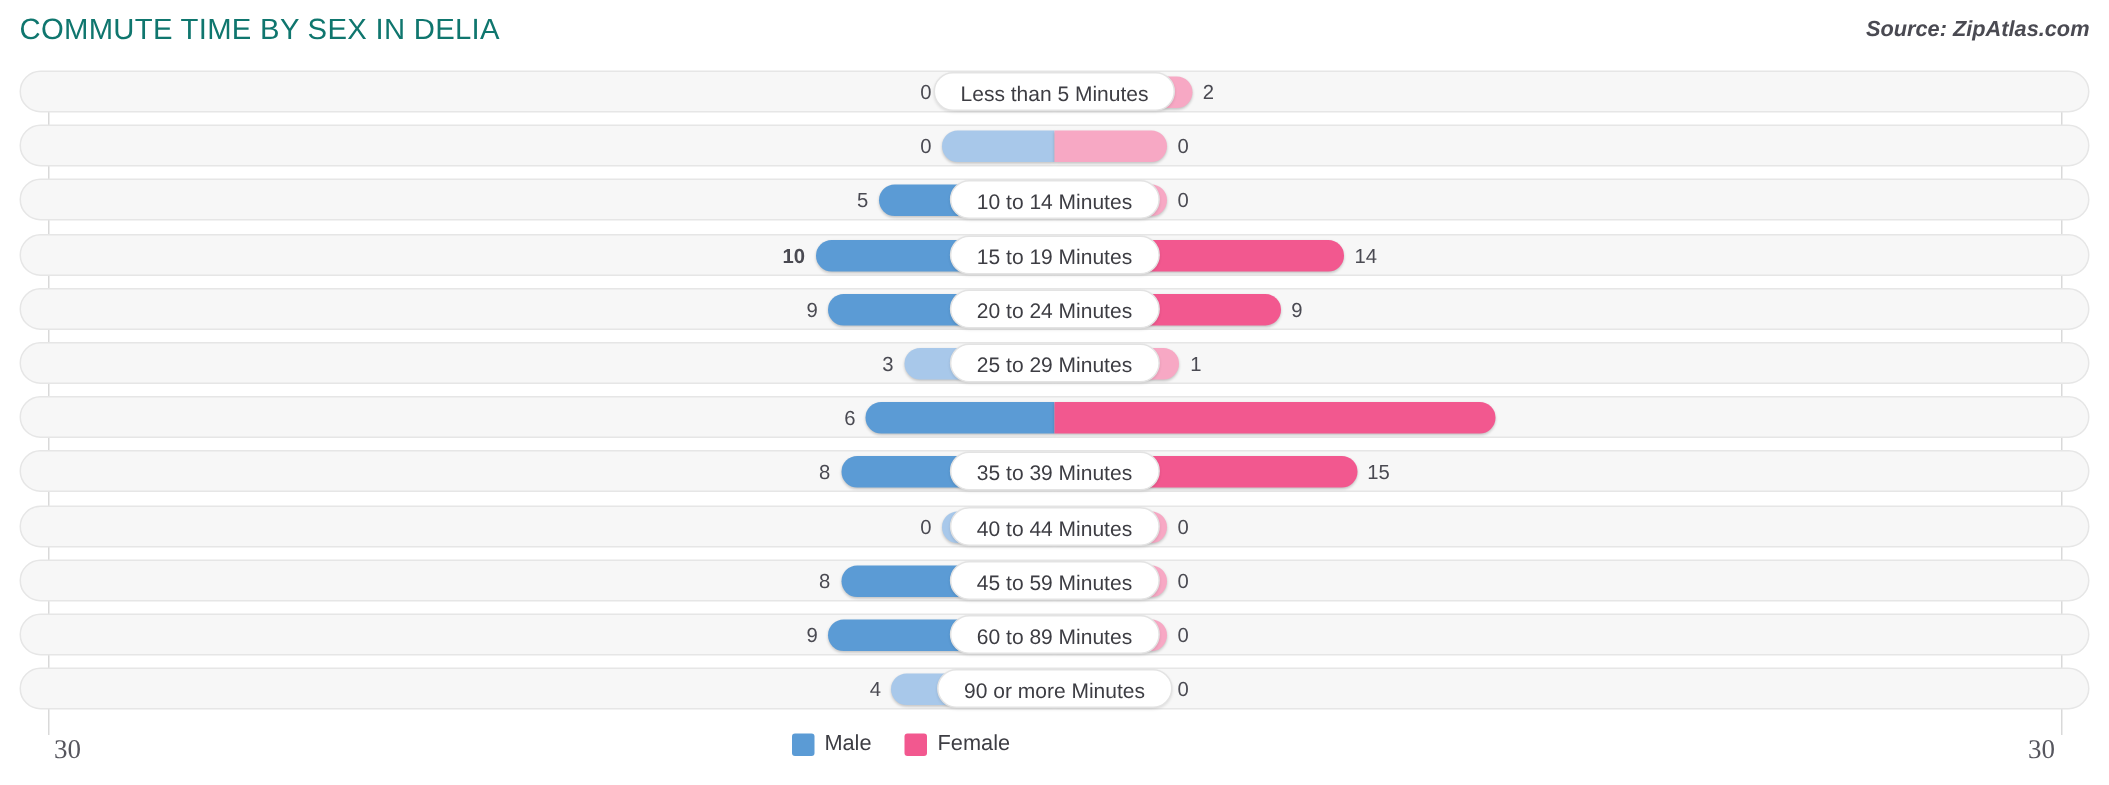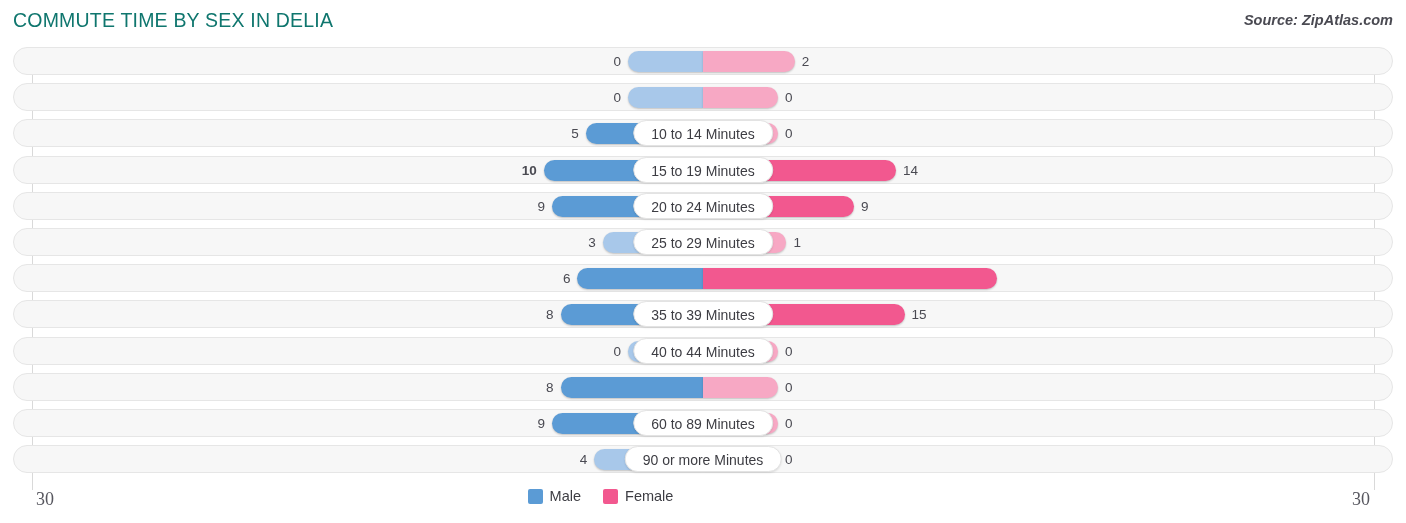--- a/index.html
+++ b/index.html
@@ -213,20 +213,21 @@
     <div class="gridline grid-left"></div>
     <div class="gridline grid-right"></div>
     <div class="rows" id="rows">
         <div class="row">
           <div class="track"></div>
           <div class="bars">
             <div class="bar bar-male low" style="left: 628px; width: 75px;"></div>
             <div class="bar bar-female low" style="left: 703px; width: 91.8667px;"></div>
             <div class="val val-male" style="right: 785px;">0</div>
             <div class="val val-female" style="left: 801.867px;">2</div>
+            <div class="pill" style="left: 703px;">Less than 5 Minutes</div>
           </div>
         </div>
         <div class="row">
           <div class="track"></div>
           <div class="bars">
             <div class="bar bar-male low" style="left: 628px; width: 75px;"></div>
             <div class="bar bar-female low" style="left: 703px; width: 75px;"></div>
             <div class="val val-male" style="right: 785px;">0</div>
             <div class="val val-female" style="left: 785px;">0</div>
           </div>
@@ -300,20 +301,21 @@
             <div class="pill" style="left: 703px;">40 to 44 Minutes</div>
           </div>
         </div>
         <div class="row">
           <div class="track"></div>
           <div class="bars">
             <div class="bar bar-male" style="left: 560.533px; width: 142.467px;"></div>
             <div class="bar bar-female low" style="left: 703px; width: 75px;"></div>
             <div class="val val-male" style="right: 852.467px;">8</div>
             <div class="val val-female" style="left: 785px;">0</div>
+            <div class="pill" style="left: 703px;">45 to 59 Minutes</div>
           </div>
         </div>
         <div class="row">
           <div class="track"></div>
           <div class="bars">
             <div class="bar bar-male" style="left: 552.1px; width: 150.9px;"></div>
             <div class="bar bar-female low" style="left: 703px; width: 75px;"></div>
             <div class="val val-male" style="right: 860.9px;">9</div>
             <div class="val val-female" style="left: 785px;">0</div>
             <div class="pill" style="left: 703px;">60 to 89 Minutes</div>

